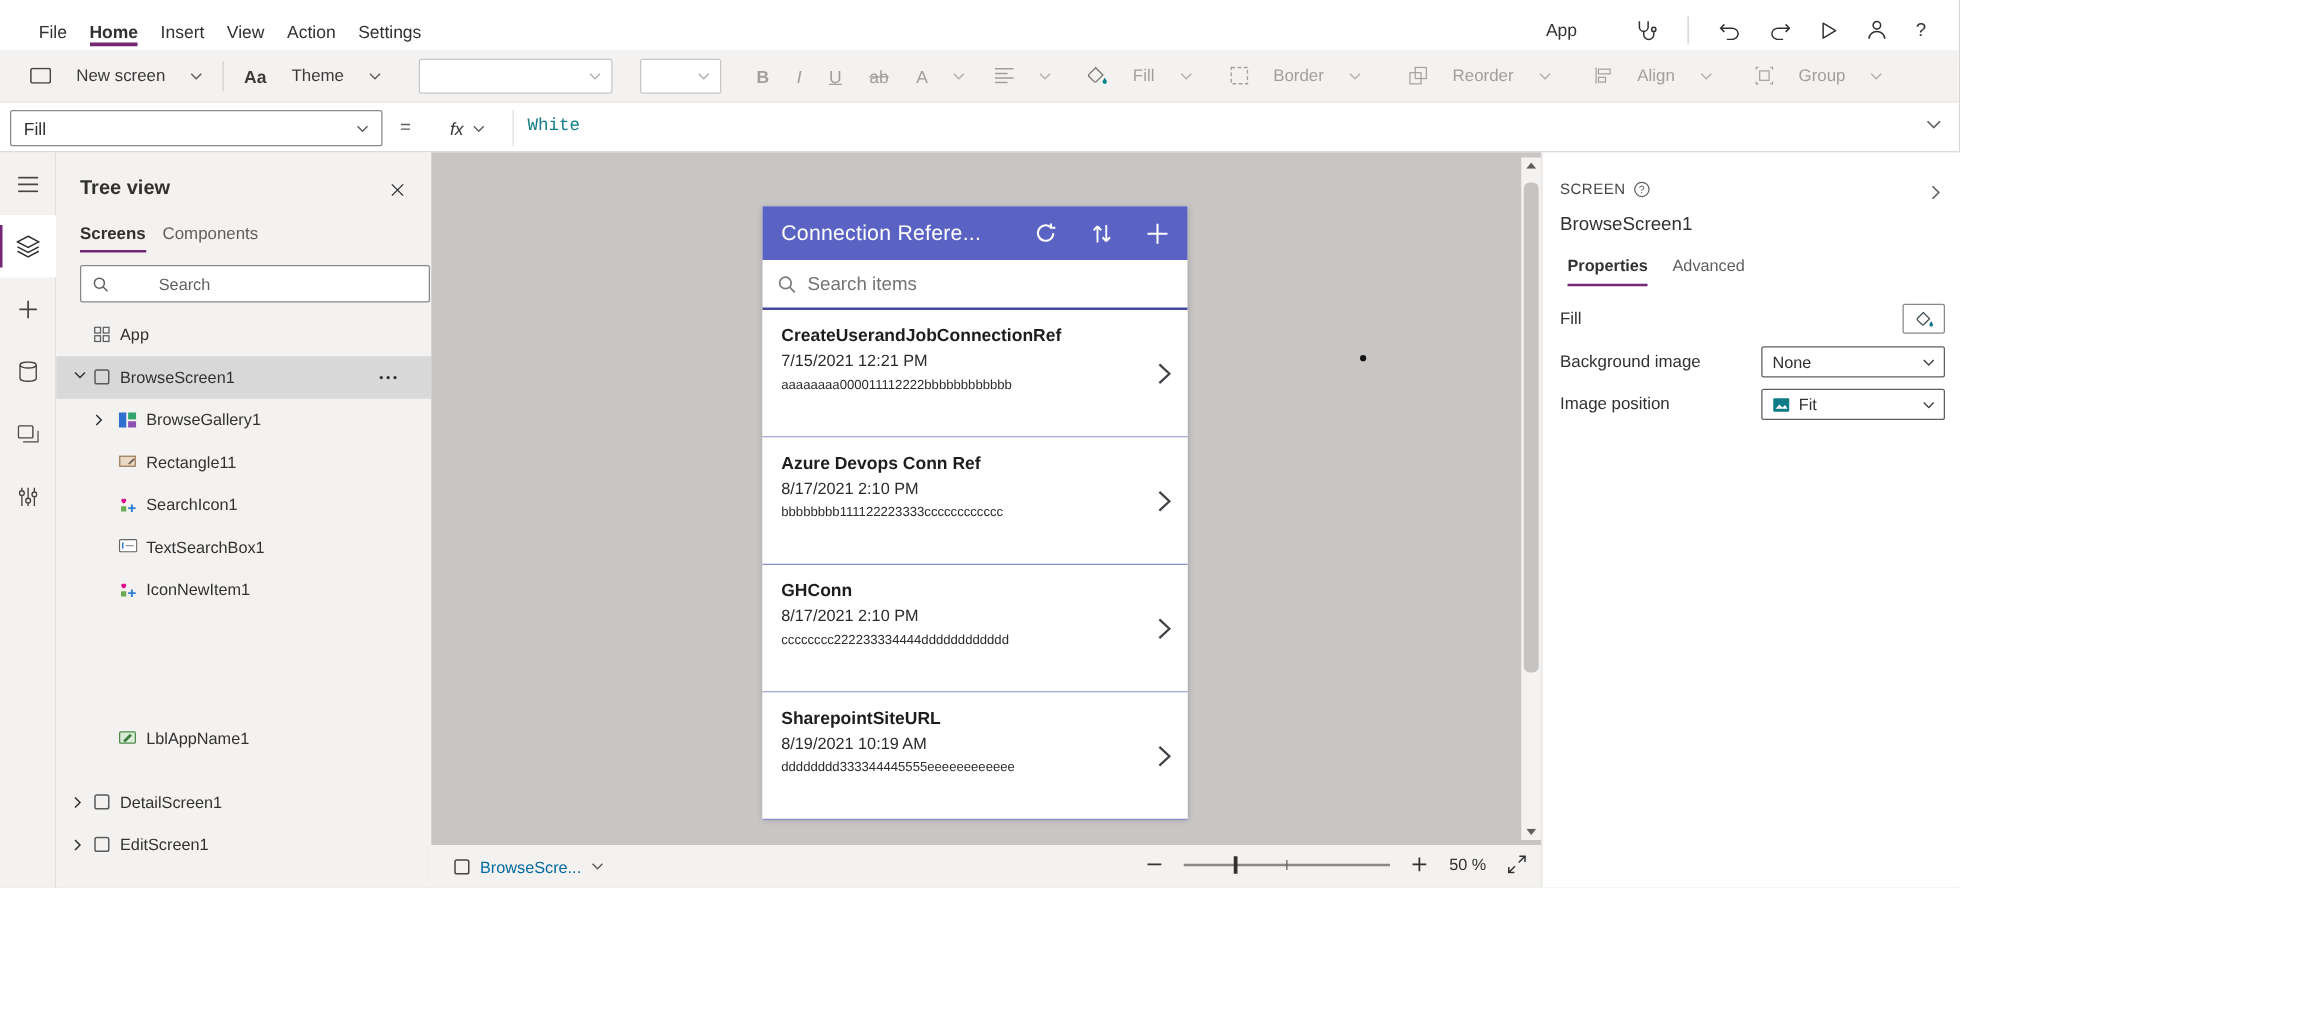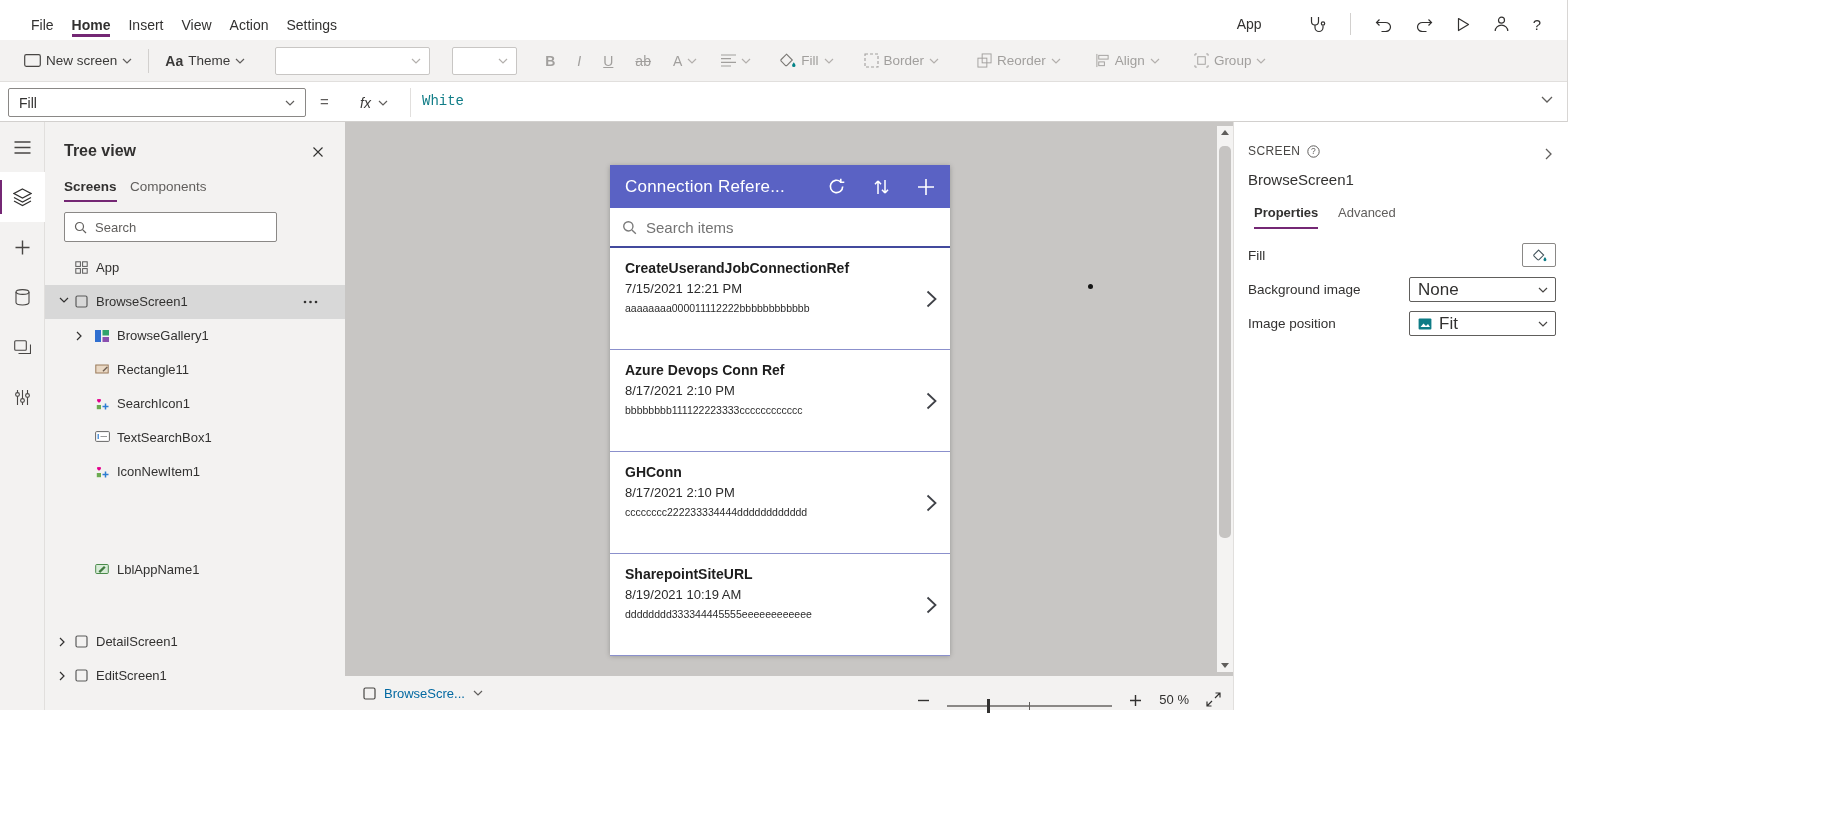--- a/index.html
+++ b/index.html
@@ -13,21 +13,21 @@
   .menu-item{font-size:14px;color:#323130;padding:11px 9px 9px;position:relative;cursor:default;}
   .menu-item.active{font-weight:700;}
   .menu-item.active::after{content:"";position:absolute;left:9px;right:9px;bottom:5px;height:3px;background:var(--brand-purple,#742774);}
   .menu-right{margin-left:auto;display:flex;align-items:center;gap:24px;padding-right:26px;color:#323130;}
   .menu-right .app-scope{font-size:14px;margin-right:22px;}
   .menu-divider{width:1px;height:22px;background:#d2d0ce;}
   .mi{color:#323130;}
 
   
   .ribbon{position:absolute;top:40px;left:0;right:0;height:41px;background:var(--panel-gray,#f3f2f1);display:flex;align-items:center;padding-left:24px;font-size:13.5px;}
-  .rb-btn{display:flex;align-items:center;gap:5px;color:#3b3a39;white-space:nowrap;}
+  .rb-btn{display:flex;align-items:center;gap:20px;color:#3b3a39;white-space:nowrap;}
   .rb-dis{color:#a19f9d;}
   .rb-dis svg{color:#a19f9d;}
   .rb-divider{width:1px;height:24px;background:#d2d0ce;margin:0 16px;}
   .rb-dd{background:#fff;border:1px solid #c8c6c4;height:28px;border-radius:2px;display:flex;align-items:center;justify-content:flex-end;padding:0 8px;color:#a19f9d;}
   .rb-letter{font-size:14px;color:#a19f9d;}
   .aa-ico{font-size:14px;color:#3b3a39;font-weight:600;}
   .chev{color:inherit;}
 
   
   .formulabar{position:absolute;top:81px;left:0;right:0;height:41px;background:#fff;border-top:1px solid #e1dfdd;border-bottom:1px solid #d2d0ce;}
@@ -45,21 +45,21 @@
   .rail-item.active{background:#fff;color:#323130;}
   .rail-item.active::before{content:"";position:absolute;left:0;top:8px;bottom:8px;width:2px;background:var(--brand-purple,#742774);}
 
   .tree{position:absolute;left:45px;top:122px;width:300px;height:588px;background:var(--panel-gray,#f3f2f1);}
   .tv-title{position:absolute;left:19px;top:20px;font-size:16px;font-weight:600;color:#323130;}
   .tv-close{position:absolute;right:21px;top:24px;color:#323130;}
   .tv-tab{position:absolute;top:57px;font-size:13.5px;color:#605e5c;padding-bottom:6px;}
   .tv-tab.active{color:#323130;font-weight:600;border-bottom:2px solid var(--brand-purple,#742774);}
   .tab-screens{left:19px;}
   .tab-components{left:85px;}
-  .tv-search{position:absolute;left:19px;top:90px;width:213px;height:30px;background:#fff;border:1px solid #8a8886;border-radius:2px;display:flex;align-items:center;padding:0 9px;color:#605e5c;}
+  .tv-search{position:absolute;left:19px;top:90px;width:280px;height:30px;background:#fff;border:1px solid #8a8886;border-radius:2px;display:flex;align-items:center;padding:0 9px;color:#605e5c;gap:32px;}
   .tv-search input{border:0;outline:0;flex:1;margin-left:8px;font-size:13px;color:#323130;background:transparent;}
   .tv-search input::placeholder{color:#605e5c;}
   .trow{position:absolute;left:0;width:100%;height:34px;}
   .trow.sel{background:#d8d8d8;}
   .tchev{position:absolute;top:12px;color:#323130;}
   .c0{left:14px;}.c1{left:31px;}
   .ticon{position:absolute;top:10px;color:#5a5a5a;}
   .i0{left:30px;}.i1{left:50px;}
   .tlabel{position:absolute;top:0;line-height:34px;font-size:13px;color:#323130;white-space:nowrap;}
   .l0{left:51px;}.l1{left:72px;}
@@ -80,37 +80,37 @@
   .pi-code{font-size:10.5px;color:#2b2b2b;margin-top:6px;}
   .pi-chev{position:absolute;right:13px;top:50%;transform:translateY(-50%);color:#3f4147;}
   .cursor-dot{position:absolute;left:743px;top:162px;width:5px;height:5px;border-radius:50%;background:#151515;}
   .vscroll{position:absolute;right:0;top:4px;width:16px;height:546px;background:#f4f3f2;}
   .vs-up{position:absolute;top:4px;left:4px;}
   .vs-down{position:absolute;bottom:4px;left:4px;}
   .vs-thumb{position:absolute;left:2px;top:20px;width:12px;height:392px;background:#c6c4c2;border-radius:5px;}
 
   .statusbar{position:absolute;left:0;top:554px;width:888px;height:34px;background:var(--panel-gray,#f3f2f1);}
   .screen-sel{position:absolute;left:18px;top:0;height:34px;display:flex;align-items:center;gap:8px;font-size:13px;color:#0369a1;}
-  .zoom{position:absolute;right:12px;top:0;height:31px;display:flex;align-items:flex-end;gap:17px;color:#323130;}
+  .zoom{position:absolute;right:12px;top:0;height:31px;display:flex;align-items:center;gap:17px;color:#323130;}
   .z-track{position:relative;width:165px;height:2px;background:#8a8886;}
   .z-thumb{position:absolute;left:40px;top:-6px;width:3px;height:14px;background:#323130;}
   .z-tick{position:absolute;left:82px;top:-3px;width:1px;height:8px;background:#605e5c;}
   .z-label{font-size:13px;white-space:nowrap;}
 
   .props{position:absolute;left:1233px;top:122px;width:335px;height:588px;background:#fff;border-left:1px solid #e1dfdd;}
   .p-type{position:absolute;left:14px;top:22px;font-size:12px;color:#484644;letter-spacing:.4px;display:flex;align-items:center;gap:7px;}
   .p-collapse{position:absolute;right:16px;top:26px;color:#605e5c;}
   .p-name{position:absolute;left:14px;top:49px;font-size:15px;color:#323130;}
   .p-tab{position:absolute;top:83px;font-size:13px;color:#605e5c;padding-bottom:7px;}
   .p-tab.active{color:#323130;font-weight:600;border-bottom:2px solid var(--brand-purple,#742774);}
   .pt-props{left:20px;}
   .pt-adv{left:104px;}
   .p-row{position:absolute;left:0;right:0;height:28px;}
   .p-label{position:absolute;left:14px;top:50%;transform:translateY(-50%);font-size:13.5px;color:#323130;}
-  .p-dd{position:absolute;right:12px;top:2px;width:147px;height:25px;border:1px solid #605e5c;border-radius:2px;background:#fff;display:flex;align-items:center;gap:7px;padding:0 7px 0 8px;font-size:17px;color:#323130;}
+  .p-dd{position:absolute;right:12px;top:2px;width:147px;height:25px;border:1px solid #605e5c;border-radius:2px;background:#fff;display:flex;align-items:center;gap:7px;padding:0 7px 0 8px;font-size:13px;color:#323130;}
   .p-dd .dd-chev{margin-left:auto;color:#484644;}
   .p-swatch{position:absolute;right:12px;top:2px;width:34px;height:24px;border:1px solid #8a8886;border-radius:2px;background:#fff;display:flex;align-items:center;justify-content:center;color:#42525a;}
 </style>
 </head>
 <body>
 
 <div class="window">
 
   <header class="menubar">
     <div class="menu-items">
@@ -452,21 +452,21 @@
     <div class="trow" style="top:333px">
       <span class="ticon i1">
           <svg width="14" height="14" viewBox="0 0 14 14">
             <path d="M4 2.4C3.4 1.7 2 2 2 3.3 2 4.5 4 5.8 4 5.8S6 4.5 6 3.3C6 2 4.6 1.7 4 2.4z" fill="#e3008c"></path>
             <rect x="1.8" y="8" width="4.2" height="4.2" fill="#6bab51"></rect>
             <path d="M10.5 6.5v6M7.5 9.5h6" stroke="#2d7dd2" stroke-width="1.5"></path>
           </svg>
         </span>
       <span class="tlabel l1">IconNewItem1</span>
     </div>
-    <div class="trow" style="top:431px">
+    <div class="trow" style="top:452px">
       <span class="ticon i1">
           <svg width="14" height="12" viewBox="0 0 14 12">
             <rect x=".7" y="1.5" width="12.6" height="9" rx="1" fill="#d8ecd8" stroke="#4a8b4a" stroke-width="1"></rect>
             <path d="M3.5 8.3L9 3l1.6 1.6-5.5 5.3z" fill="#3f7a3f"></path>
           </svg>
         </span>
       <span class="tlabel l1">LblAppName1</span>
     </div>
     <div class="trow" style="top:503px">
       <span class="tchev c0">

